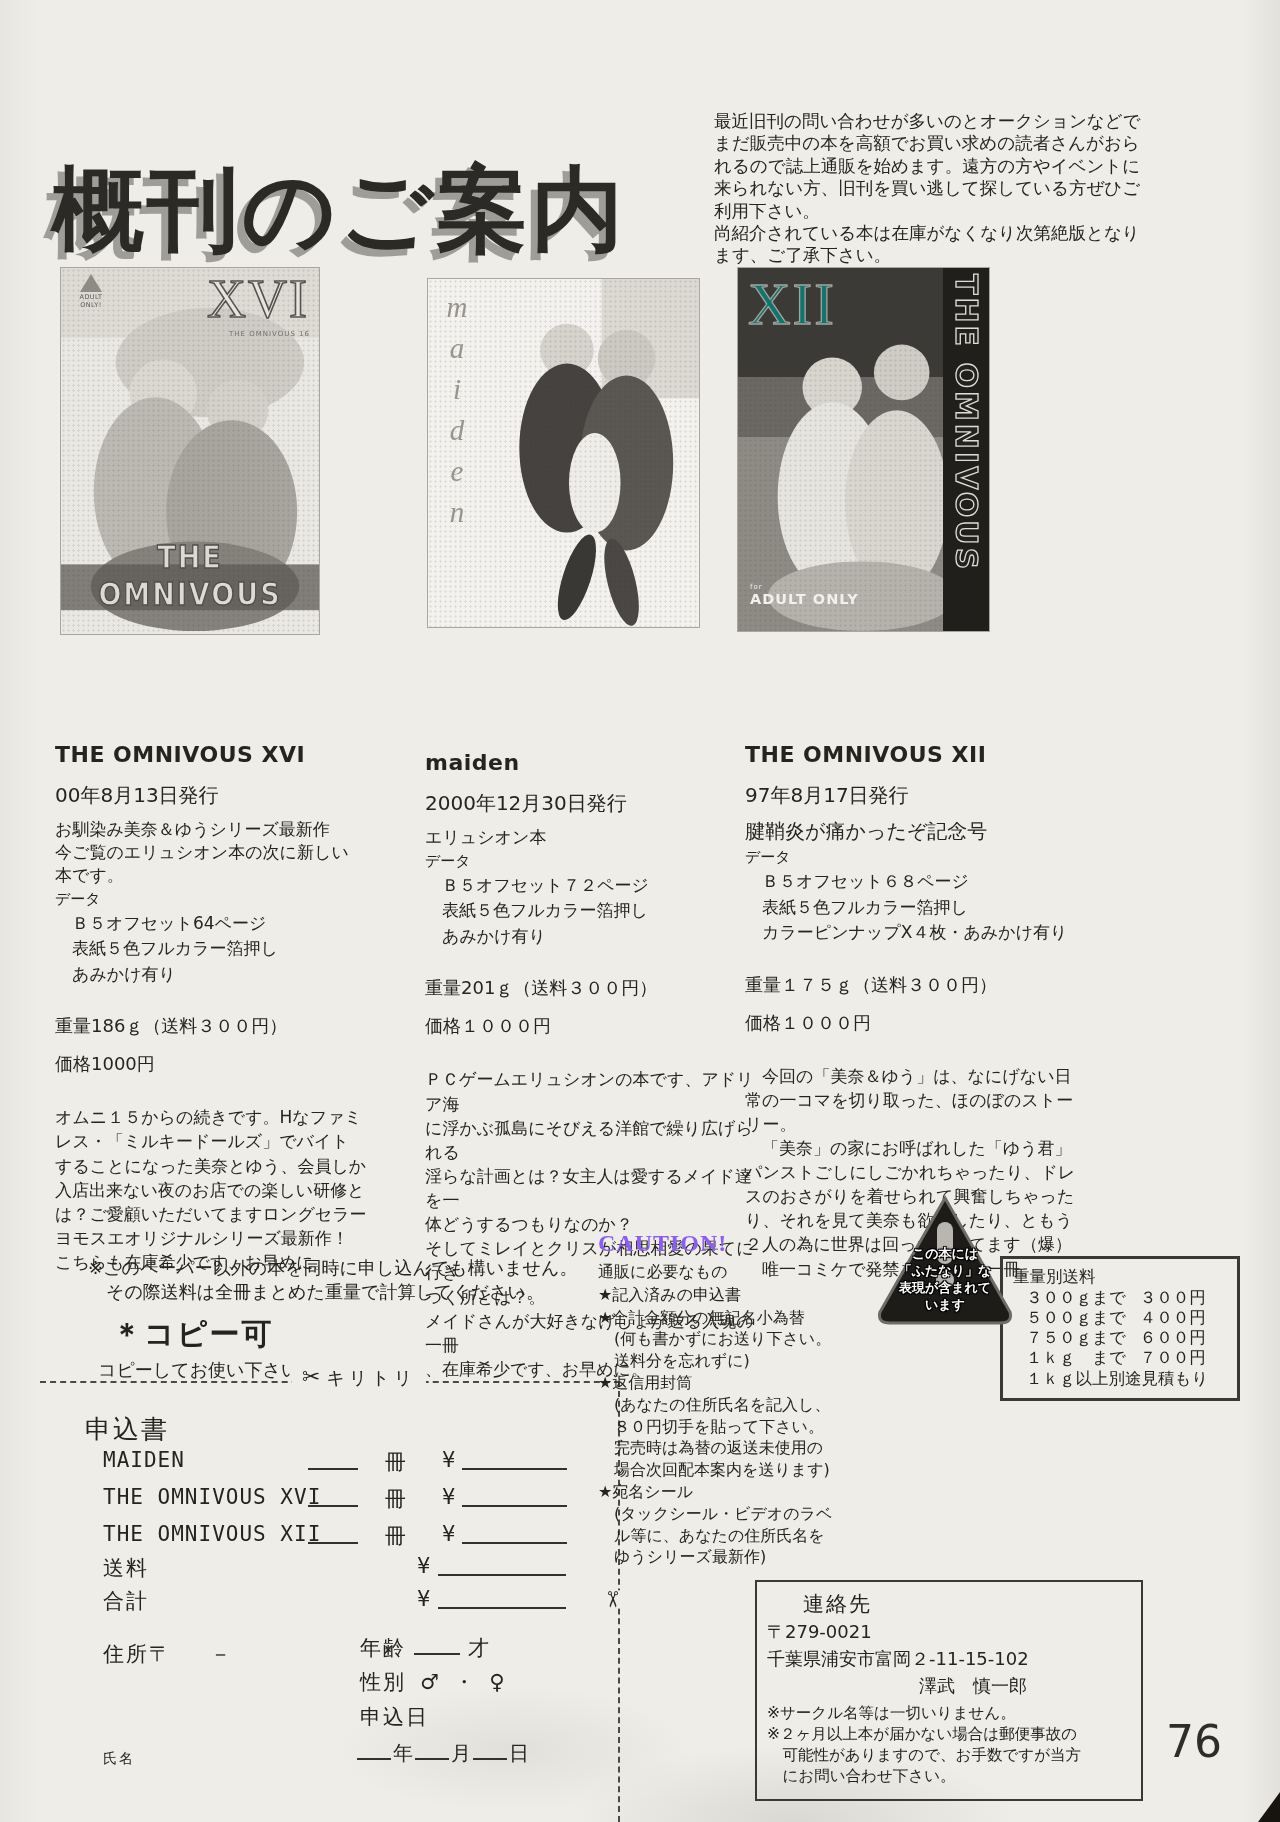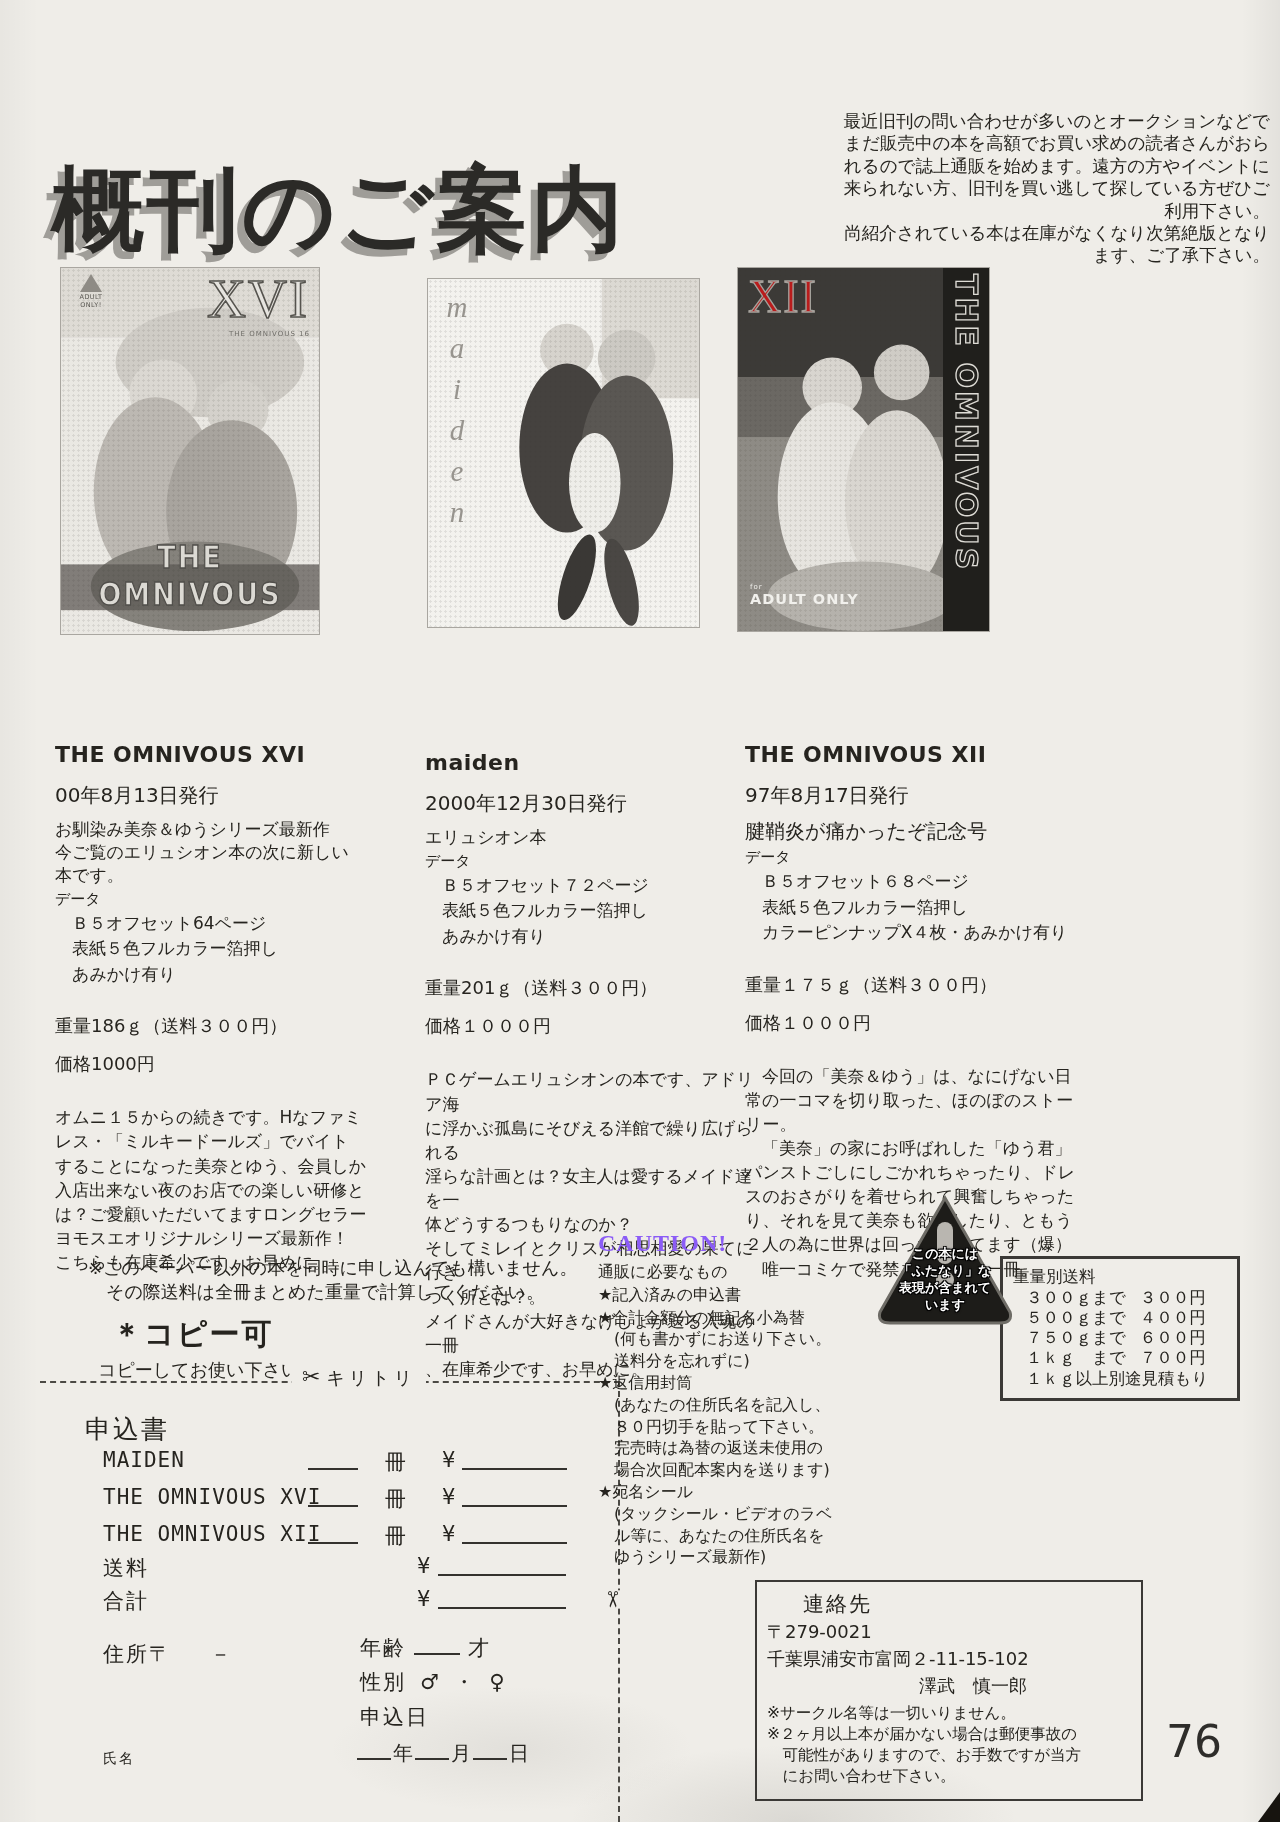--- a/index.html
+++ b/index.html
@@ -17,21 +17,21 @@
       radial-gradient(ellipse 260px 90px at 40% 96%, rgba(110,108,102,.10), transparent 70%),
       linear-gradient(to right, rgba(0,0,0,.03), transparent 3%, transparent 97%, rgba(0,0,0,.05));
   }
   .corner-wedge { position:absolute; right:0; bottom:0; width:0; height:0;
     border-left:22px solid transparent; border-bottom:30px solid #17140f; }
 
   
   .page-title { position:absolute; left:52px; top:86px; font-size:92px; font-weight:bold;
     letter-spacing:3px; color:#2b2a27; text-shadow:-7px 7px 0 rgba(125,123,118,.7); white-space:nowrap; }
   .intro { position:absolute; left:714px; top:110px; width:556px; font-size:17.5px;
-    line-height:1.28; white-space:pre-line;text-align:right; }
+    line-height:1.28; white-space:pre-line; }
 
   
   .cover { position:absolute; border:1px solid #a9a6a0; overflow:hidden; background:#eceae5; }
   .cover svg { position:absolute; inset:0; width:100%; height:100%; }
   .halftone { position:absolute; inset:0;
     background-image:radial-gradient(rgba(55,53,48,.10) 1px, transparent 1.3px);
     background-size:5px 5px; }
   #cover1 { left:60px;  top:267px; width:260px; height:368px; }
   #cover2 { left:427px; top:278px; width:273px; height:350px; }
   #cover3 { left:737px; top:267px; width:253px; height:365px; }
@@ -44,21 +44,21 @@
     font-size:54px; color:#e6e4df; -webkit-text-stroke:1.6px #55534e; letter-spacing:2px; }
   .c1-numeral-caption { position:absolute; right:9px; top:62px; font-size:7px; letter-spacing:1px; color:#6e6c67; }
   .c1-logo { position:absolute; left:0; right:0; bottom:28px; text-align:center;
     font-size:27px; font-weight:bold; letter-spacing:2px; color:#dcdad4;
     -webkit-text-stroke:1.2px #504e4a; transform:scaleY(1.2); }
 
   .c2-vtitle { position:absolute; left:12px; top:12px; writing-mode:vertical-rl; text-orientation:upright;
     font-family:"Liberation Serif", serif; font-style:italic; font-size:29px; color:#97948e; letter-spacing:9px; }
 
   .c3-numeral { position:absolute; left:10px; top:2px; font-family:"Liberation Serif", serif;
-    font-size:46px; color:#b91c1c; -webkit-text-stroke:1.3px #a5a29c; letter-spacing:2px; }
+    font-size:59px; color:#0f766e; -webkit-text-stroke:1.3px #a5a29c; letter-spacing:2px; }
   .c3-strip { position:absolute; right:0; top:0; width:46px; height:100%; background:#201f1c; }
   .c3-vlogo { position:absolute; right:5px; top:6px; writing-mode:vertical-rl;
     font-weight:bold; font-size:30px; letter-spacing:3px; color:#23221f; -webkit-text-stroke:1.3px #dedcd6; }
   .c3-badge { position:absolute; left:12px; bottom:24px; color:#f1f0ec; line-height:1.05; }
   .c3-badge .sm { display:block; font-size:7px; letter-spacing:1px; }
   .c3-badge .lg { display:block; font-size:14.5px; font-weight:bold; letter-spacing:1px; }
 
   
   .book-col { position:absolute; width:342px; }
   #bcol1 { left:55px;  top:742px; }

